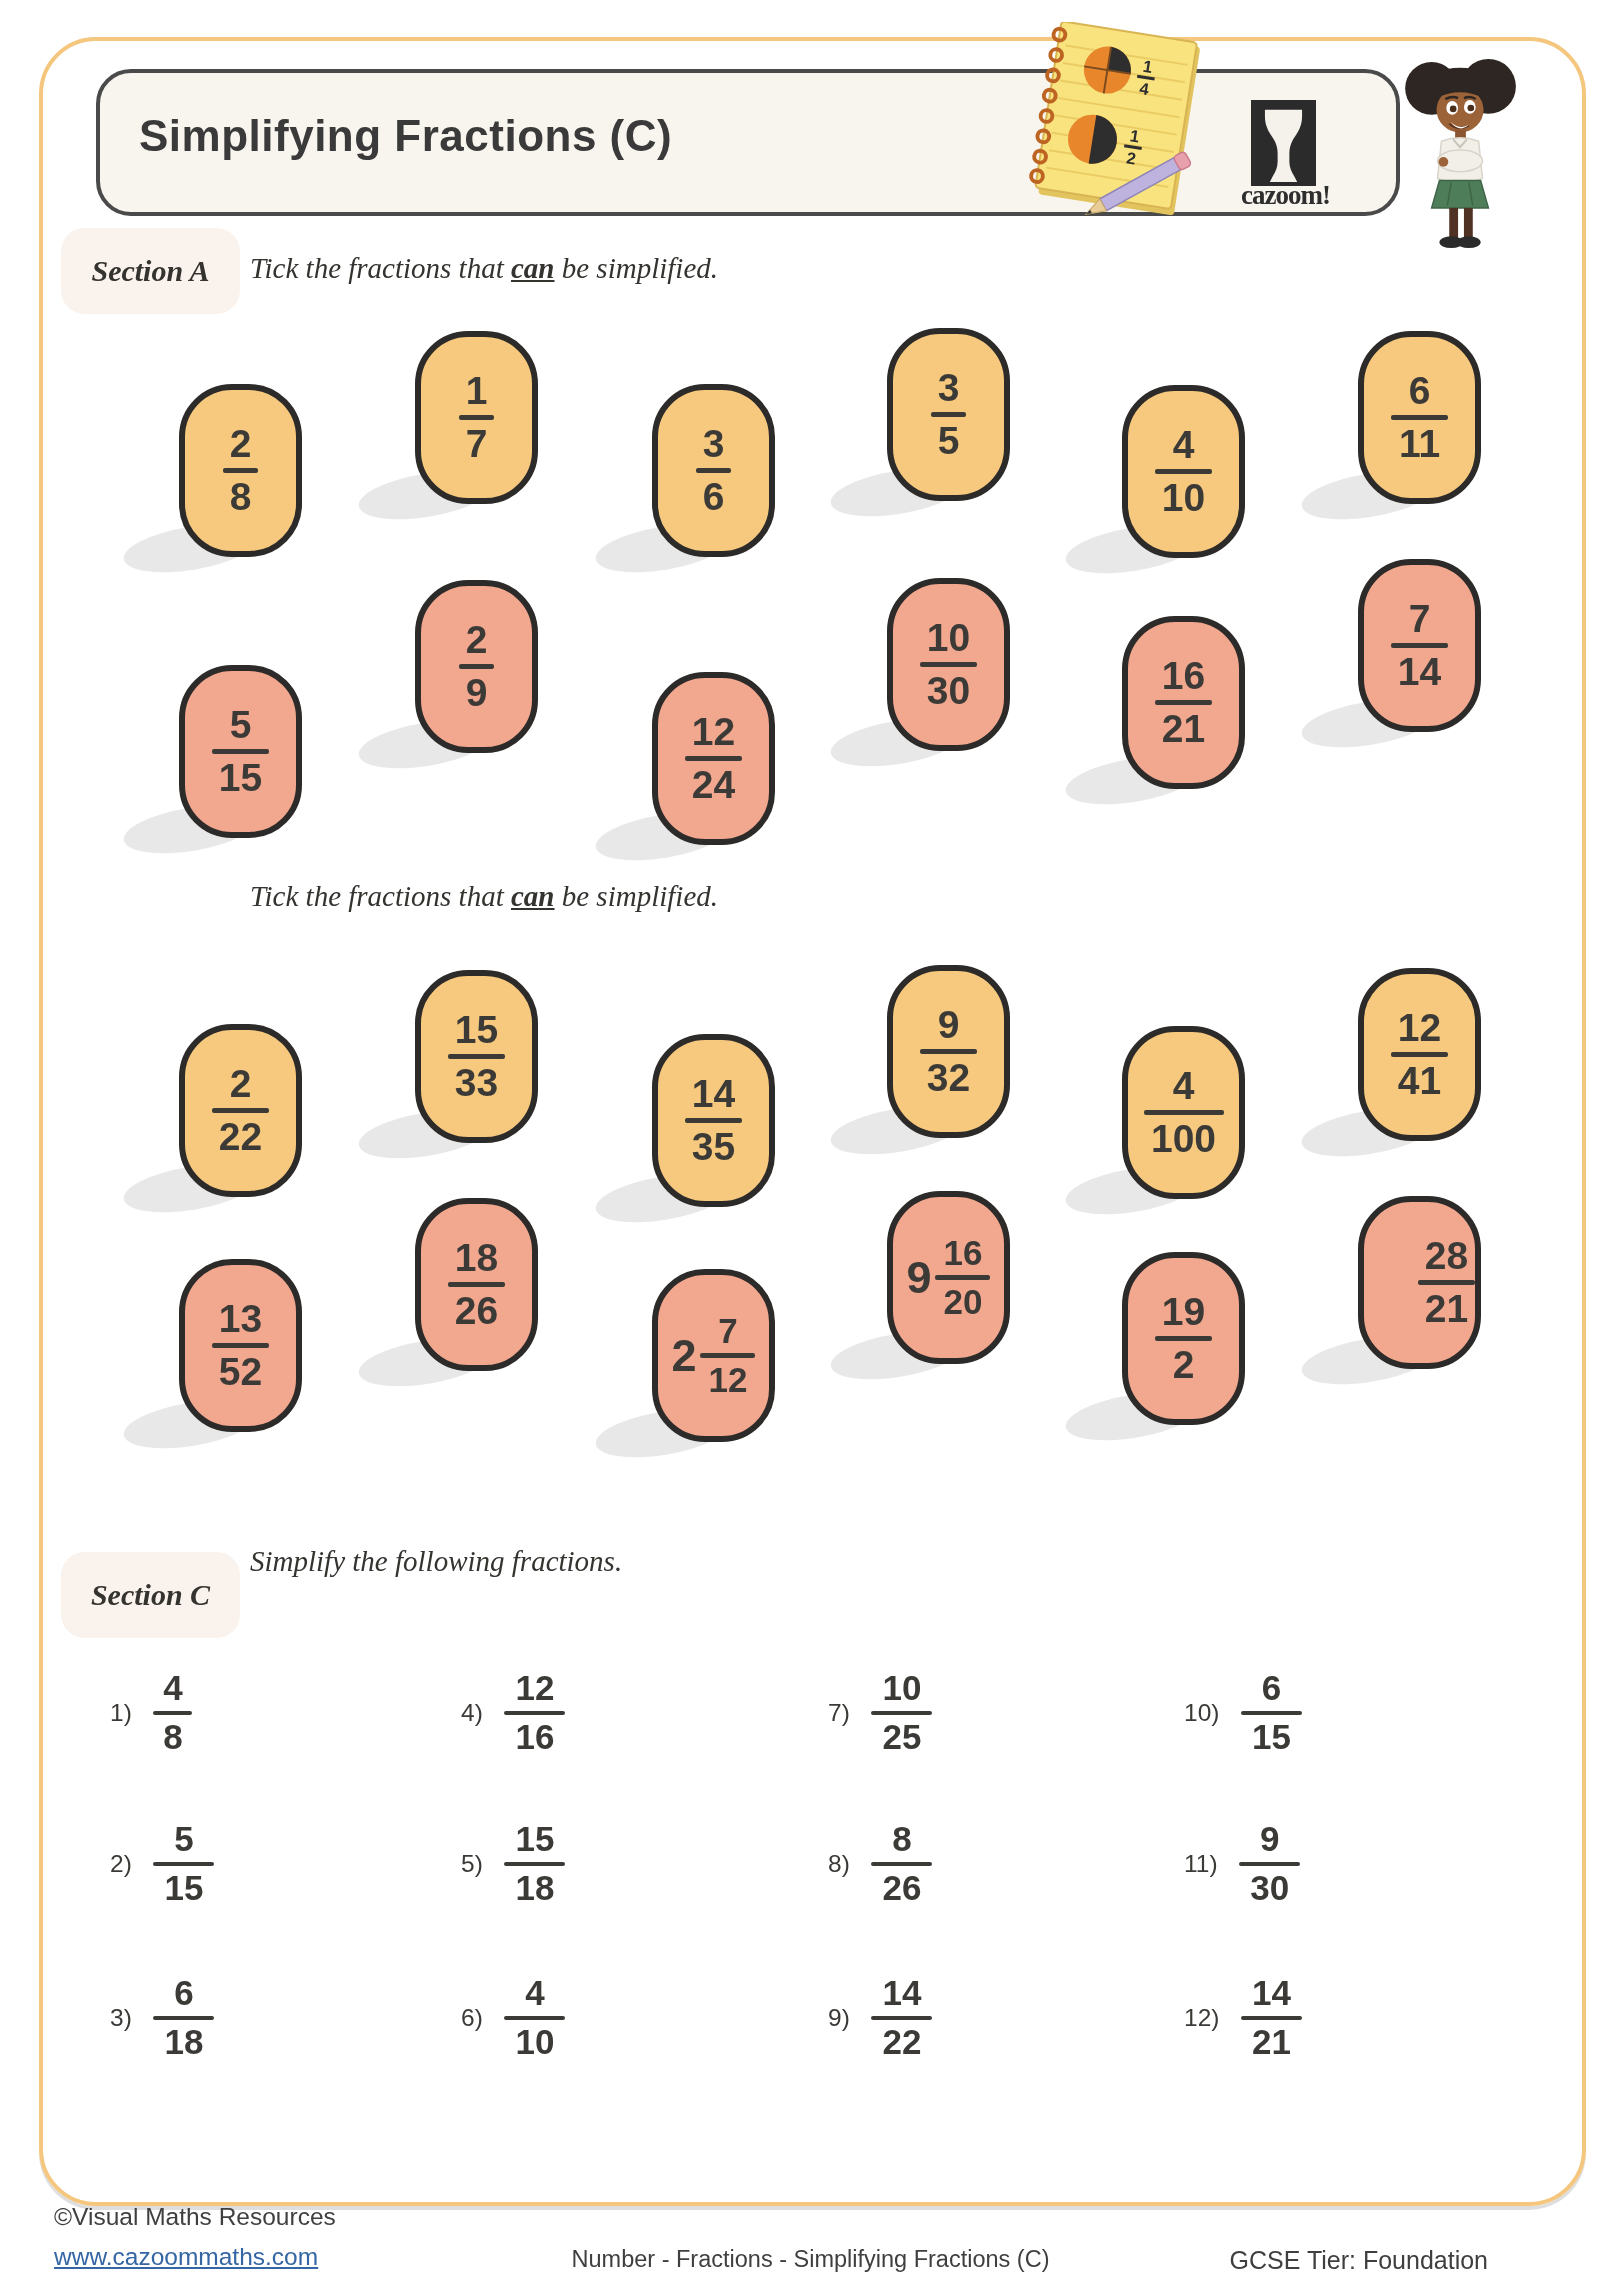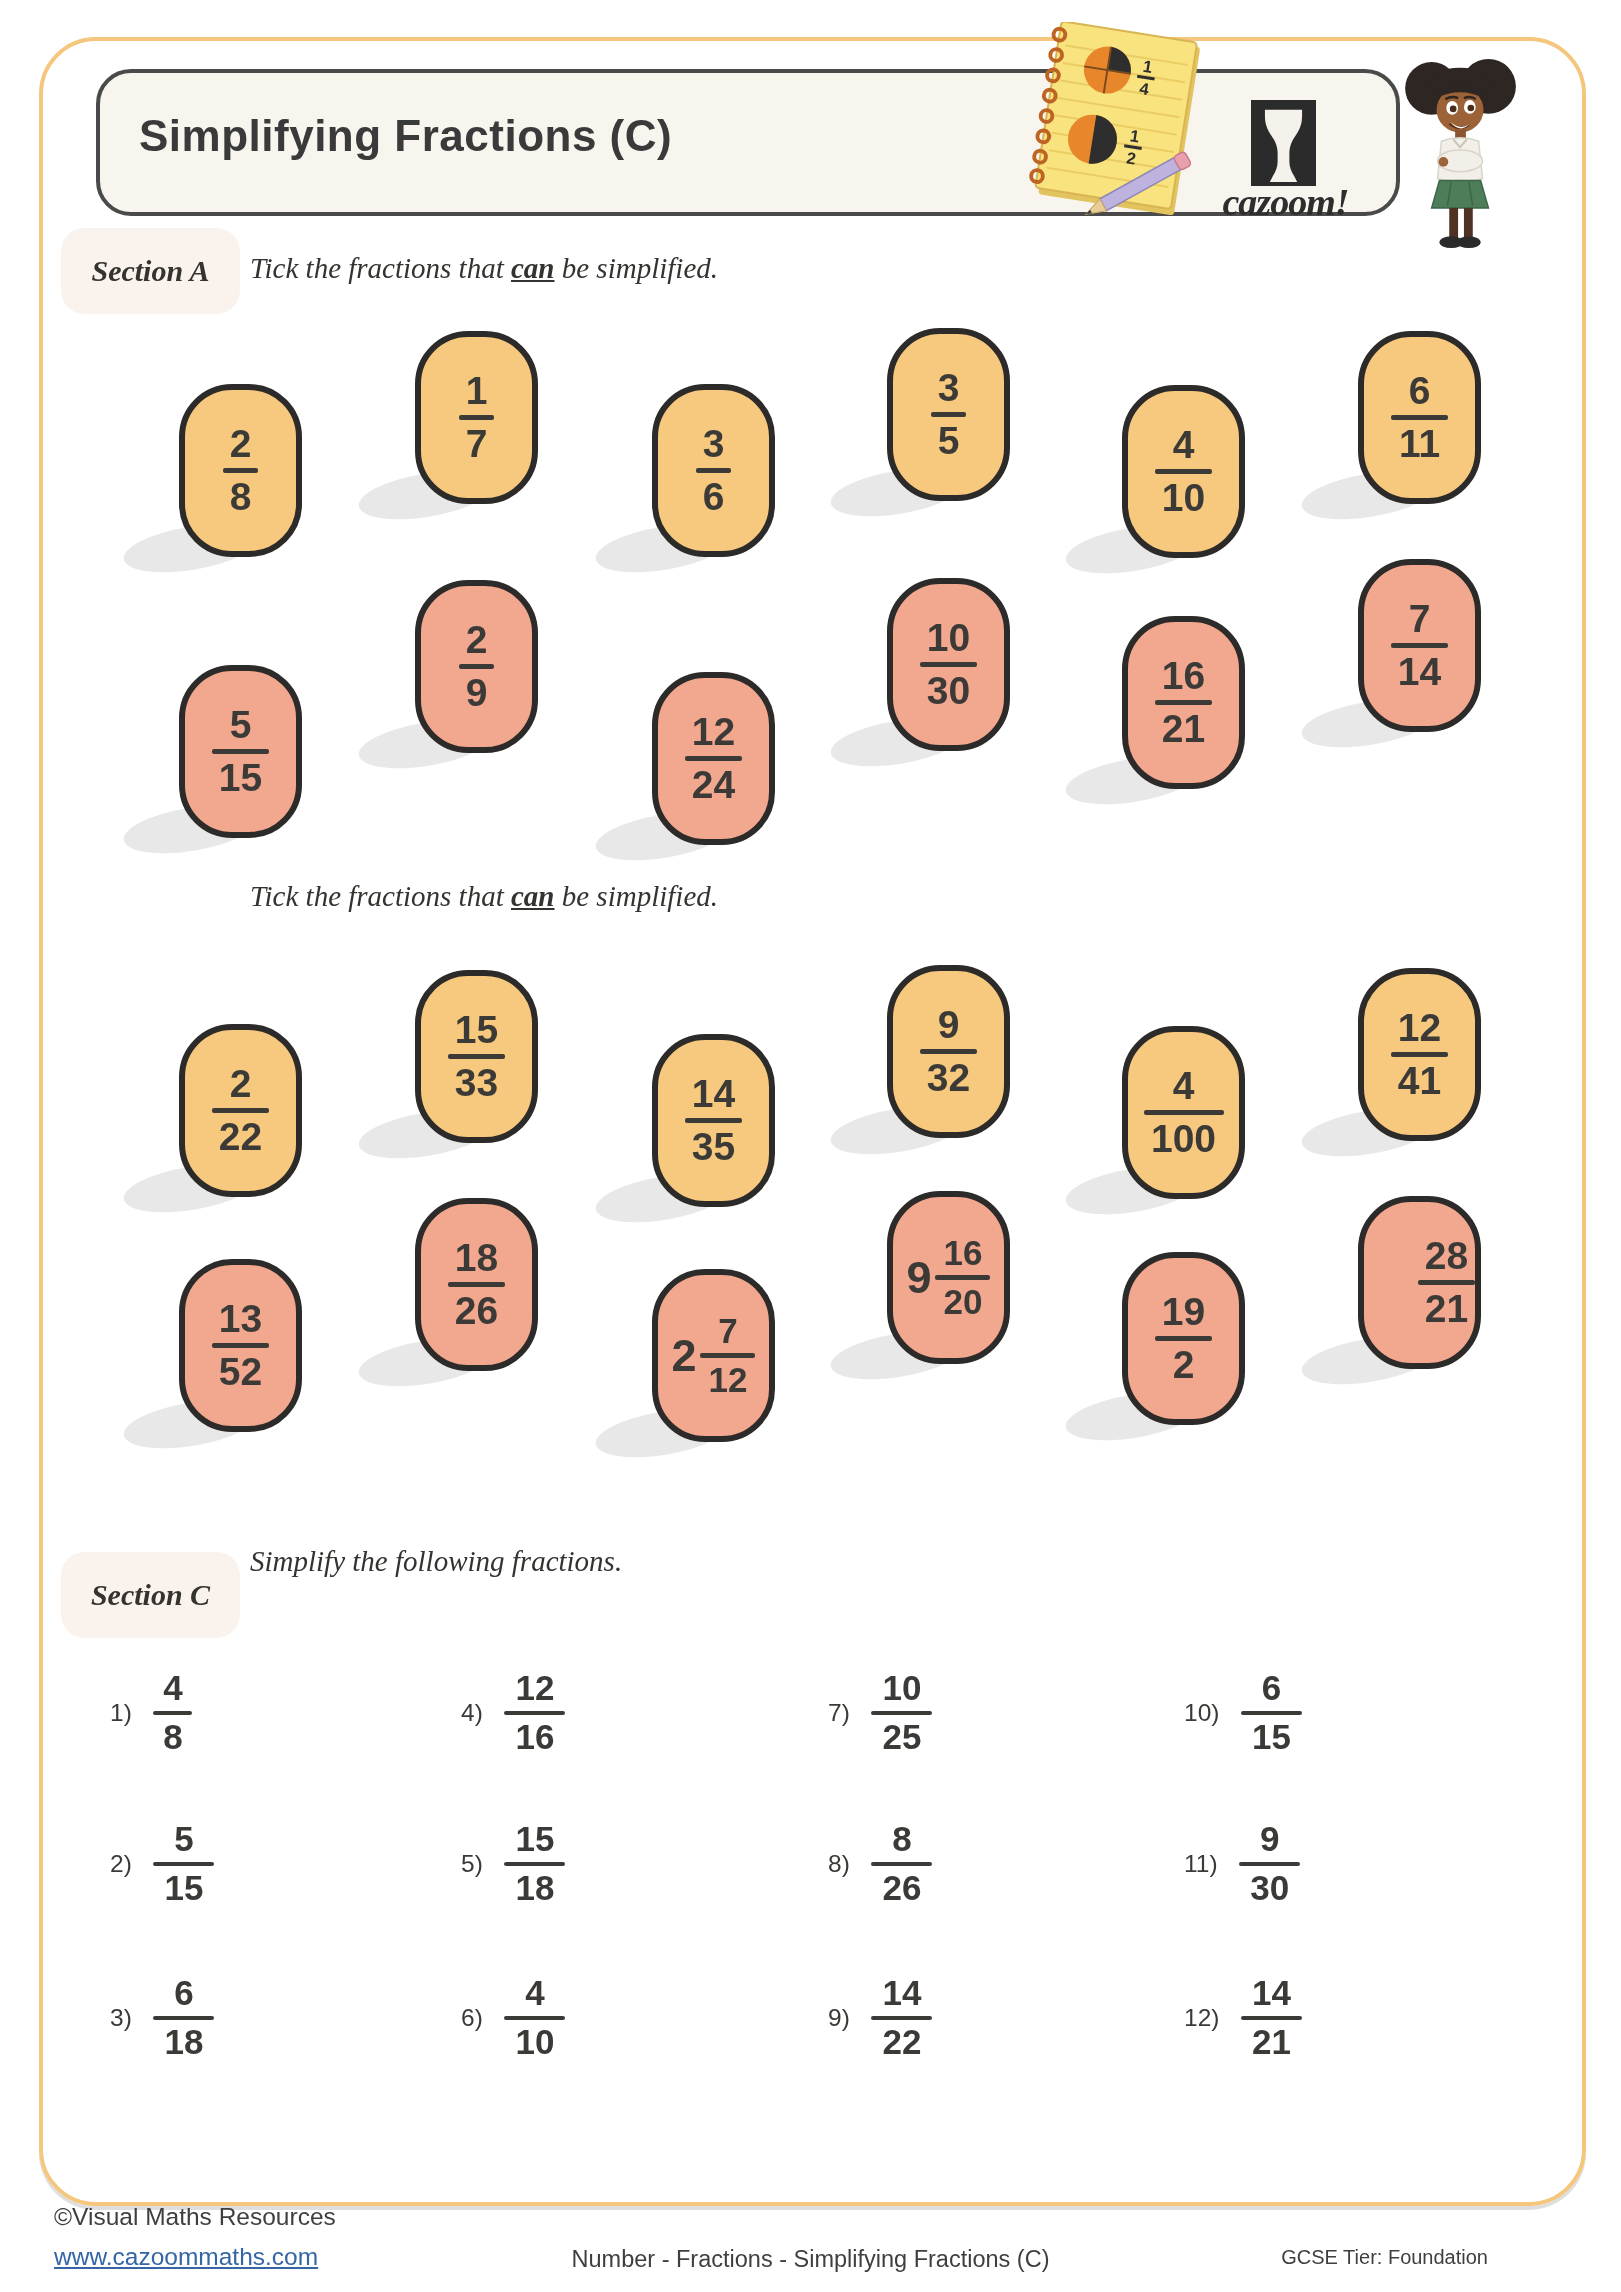--- a/index.html
+++ b/index.html
@@ -6,21 +6,21 @@
   .page{position:relative;width:1621px;height:2293px;background:#ffffff;overflow:hidden;
         font-family:"Liberation Sans",sans-serif;}
   .frame{position:absolute;left:39px;top:37px;width:1539px;height:2161px;
          border:4.9px solid #F5C67D;border-radius:57px;box-shadow:0 3.9px 0 rgba(160,160,160,.35);}
   .title-box{position:absolute;left:96px;top:69px;width:1304px;height:147px;
              background:#F8F4EE;border:4.9px solid #4A4A4A;border-radius:35px;box-sizing:border-box;}
   .page-title{position:absolute;left:139px;top:111px;font-size:44px;font-weight:bold;color:#3A3A3A;letter-spacing:0.5px;}
   
   .logo-drum{position:absolute;left:1251px;top:100px;width:65px;height:86px;background:#2B2B2B;}
   .logo-word{position:absolute;left:1202px;top:180px;width:167px;text-align:center;
-             font-family:"Liberation Serif",serif;font-weight:bold;font-size:38px;color:#2E2E2E;letter-spacing:-1px;font-style:italic;}
+             font-family:"Liberation Serif",serif;font-weight:bold;font-size:27px;color:#2E2E2E;letter-spacing:-1px;}
   
   .sec-label{position:absolute;width:179px;height:86px;background:#FAF3ED;border-radius:23.5px;
              display:flex;align-items:center;justify-content:center;
              font-family:"Liberation Serif",serif;font-style:italic;font-weight:bold;font-size:30px;color:#35332F;}
   .sec-instr{position:absolute;font-family:"Liberation Serif",serif;font-style:italic;font-size:29px;color:#35332F;}
   .sec-instr b{text-decoration:underline;}
   
   .pill{position:absolute;width:123px;height:173px;border:6.9px solid #2D2B29;border-radius:53px;
         box-sizing:border-box;display:flex;align-items:center;justify-content:center;gap:3.9px;}
   .pill-shadow{position:absolute;width:135px;height:43px;background:#E2E2E2;border-radius:50%;
@@ -32,21 +32,21 @@
   .pill .frac-sm .num,.pill .frac-sm .den{font-size:35px;}
   
   .prob{position:absolute;height:122px;display:flex;align-items:center;gap:21.6px;}
   .prob-label{font-size:24.5px;color:#3C3A37;}
   .prob .num,.prob .den{font-size:35px;font-weight:bold;color:#3C3A37;line-height:1.05;}
   .prob .bar{height:4.9px;background:#3C3A37;border-radius:2px;margin:3.9px 0;}
   
   .foot-copy{position:absolute;left:54px;top:2203px;font-size:24.5px;color:#3F3F3F;}
   .foot-link{position:absolute;left:54px;top:2243px;font-size:24.5px;color:#3465A4;text-decoration:underline;cursor:pointer;}
   .foot-center{position:absolute;left:0;right:0;top:2246px;text-align:center;font-size:23.5px;color:#3F3F3F;}
-  .foot-right{position:absolute;right:133px;top:2246px;font-size:20px;color:#3F3F3F;}
+  .foot-right{position:absolute;right:133px;top:2246px;font-size:25px;color:#3F3F3F;}
 </style>
 </head>
 <body>
 
 <div class="page">
   <div class="frame"></div>
 
   <div class="title-box"></div>
   <div class="page-title">Simplifying Fractions (C)</div>
 

